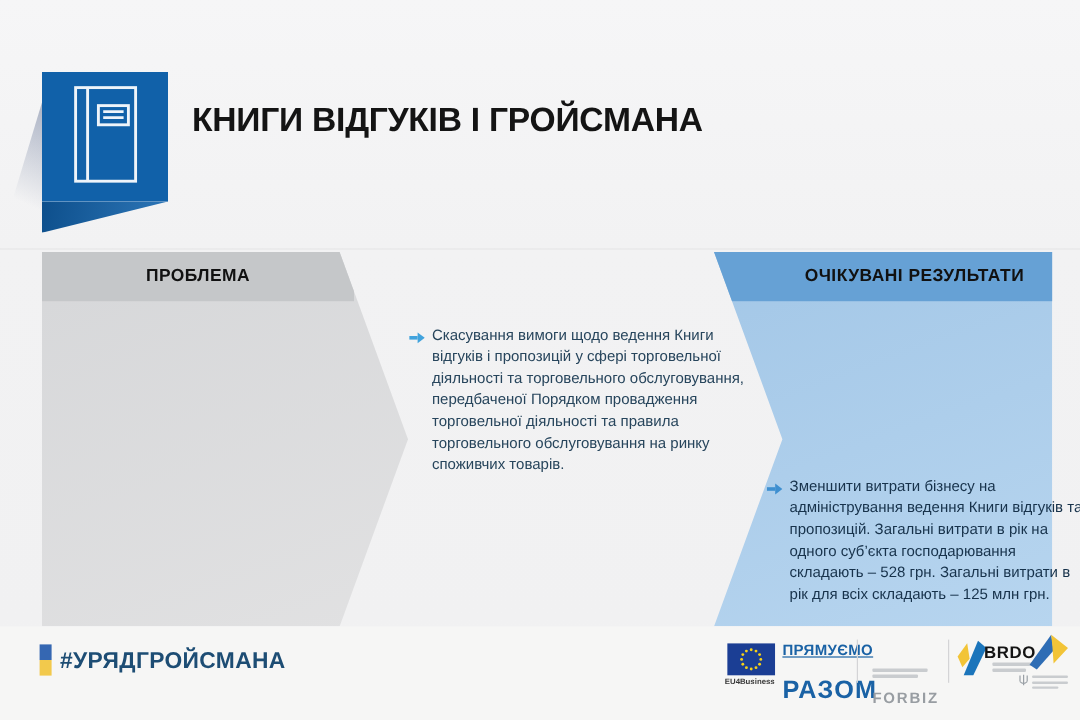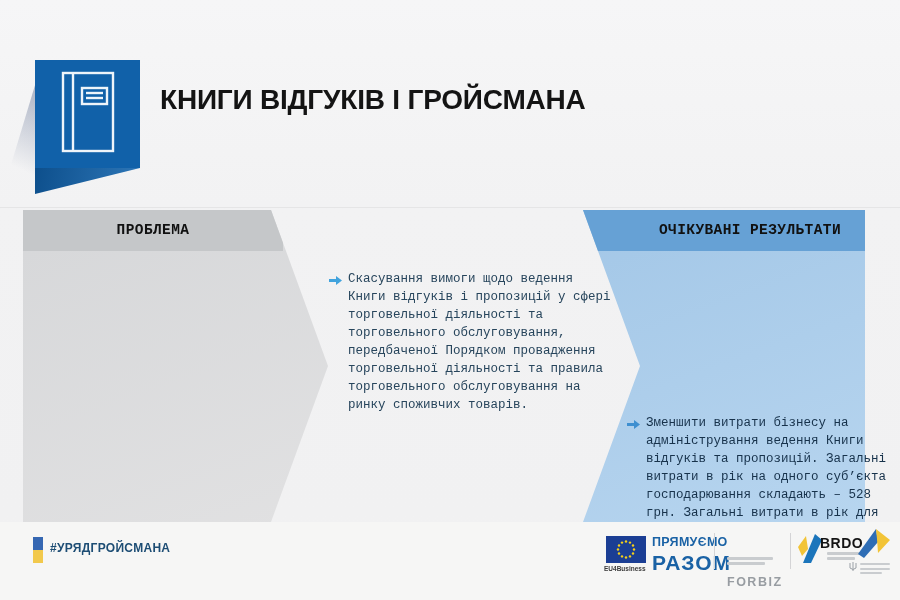--- a/index.html
+++ b/index.html
@@ -12,21 +12,21 @@
     clip-path:polygon(100% 0,100% 100%,0 96%);}
   .icon-square{position:absolute;left:35px;top:60px;width:105px;height:108px;background:#1161a9;
     display:flex;align-items:center;justify-content:center;}
   .icon-fold{position:absolute;left:35px;top:168px;width:105px;height:26px;background:linear-gradient(100deg,#0d4f8c,#2e77b8);
     clip-path:polygon(0 0,100% 0,0 100%);}
   
   .title{position:absolute;left:160px;top:80px;width:580px;font-size:28px;font-weight:bold;
     color:#141414;line-height:39px;letter-spacing:-.2px;}
   .band-divider{position:absolute;left:0;top:207px;width:900px;height:1px;background:rgba(0,0,0,.05);}
   
-  .band{position:absolute;left:23px;top:210px;width:842px;height:312px;font-family:Liberation Mono, monospace;}
+  .band{position:absolute;left:35px;top:210px;width:842px;height:312px;}
   .chev{position:absolute;top:0;height:312px;}
   .chev-head{position:absolute;left:0;top:0;width:100%;height:41px;line-height:41px;
     text-align:center;font-size:14.5px;font-weight:bold;color:#111;letter-spacing:.4px;}
   .c1{left:0;width:305px;background:linear-gradient(160deg,#d6d7d9,#e1e1e2);
       clip-path:polygon(0 0,248px 0,305px 156px,248px 312px,0 312px);}
   .c1 .chev-head{background:#c5c7c9;width:260px;}
   .c2{left:254px;width:357px;background:linear-gradient(160deg,#b7e1f8,#cdecfb);
       clip-path:polygon(0 0,300px 0,357px 156px,300px 312px,0 312px,57px 156px);}
   .c2 .chev-head{background:#7ccaf0;padding-left:22px;}
   .c3{left:560px;width:282px;background:linear-gradient(160deg,#a3c7e7,#b7d5ef);
@@ -39,27 +39,27 @@
   .bt1 .arr{color:#9fa4a9;}
   .bt2{left:306px;top:60px;width:264px;color:#27455c;}
   .bt2 .arr{color:#41a3dd;}
   .bt3{left:604px;top:60px;width:248px;color:#17324b;}
   .bt3 .arr{color:#3e8fd0;}
   
   .footer{position:absolute;left:0;top:522px;width:900px;height:78px;background:#f6f6f5;}
   .ua-flag{position:absolute;left:33px;top:537px;width:10px;height:26px;}
   .ua-flag .b{position:absolute;left:0;top:0;width:10px;height:13px;background:#3567b2;}
   .ua-flag .y{position:absolute;left:0;top:13px;width:10px;height:13px;background:#f2c94c;}
-  .hashtag{position:absolute;left:50px;top:541px;font-size:12px;color:#1d4d74;letter-spacing:.3px;}
+  .hashtag{position:absolute;left:50px;top:541px;font-size:19px;color:#1d4d74;letter-spacing:.3px;}
   .hashtag .pre{font-weight:600;}
   .hashtag .bold{font-weight:800;}
   .eu-flag{position:absolute;left:606px;top:536px;}
   .eu-caption{position:absolute;left:604px;top:565px;font-size:6.5px;font-weight:bold;color:#3a3a3a;}
   .partner{position:absolute;left:652px;top:536px;color:#1a62a5;font-weight:800;line-height:1;}
-  .partner .l1{font-size:12.5px;margin-bottom:3px;letter-spacing:.3px;}
+  .partner .l1{font-size:12.5px;margin-bottom:16px;letter-spacing:.3px;text-decoration:underline;}
   .partner .l2{font-size:21px;letter-spacing:1px;}
   .vdiv{position:absolute;top:533px;width:1px;height:36px;background:#d4d4d6;}
   .dv1{left:714px;} .dv2{left:790px;}
   .forbiz{position:absolute;left:727px;top:539px;font-size:12.5px;font-weight:bold;
     color:#989da2;letter-spacing:1.5px;margin-top:36px;}
   .tagbars{position:absolute;}
   .tagbars .bar{height:2.5px;background:#c9cccf;margin-bottom:2.5px;border-radius:1px;}
   .fb-bars{left:727px;top:557px;}
   .brdo-mark{position:absolute;left:797px;top:533px;}
   .brdo-name{position:absolute;left:820px;top:535px;font-size:14px;font-weight:700;color:#141414;letter-spacing:.5px;}

